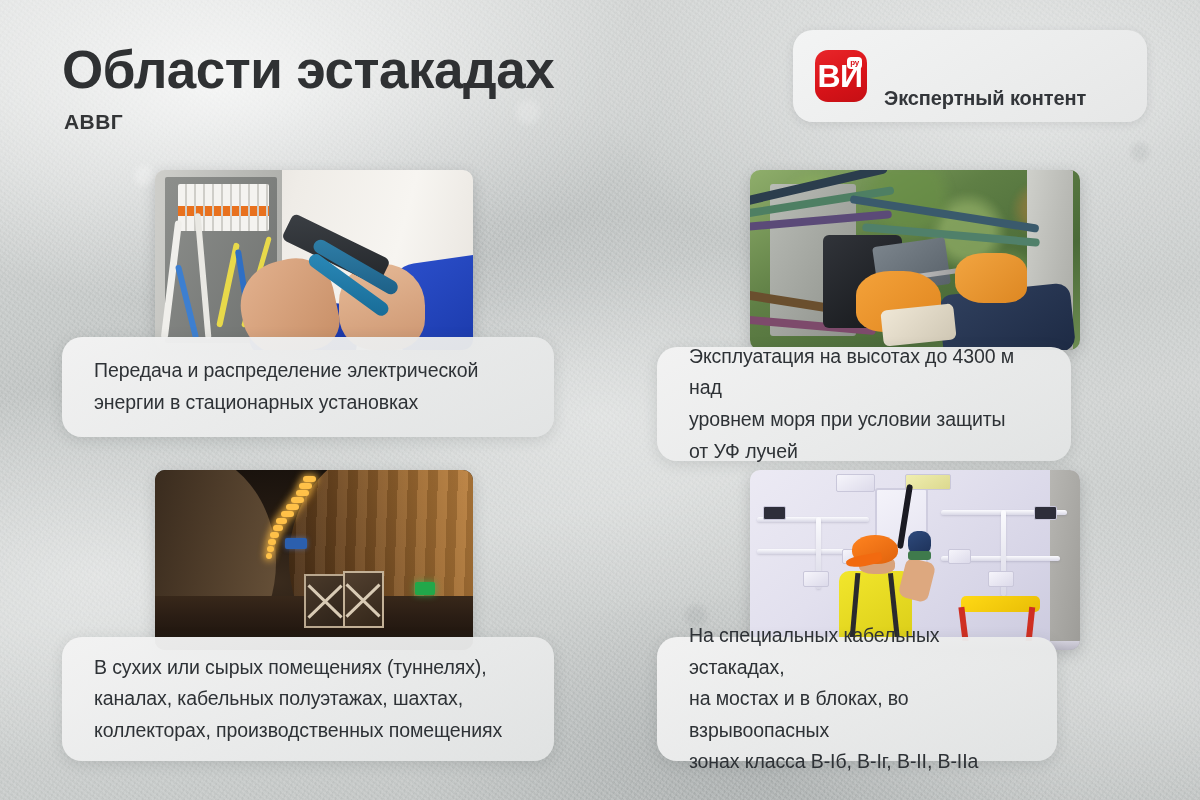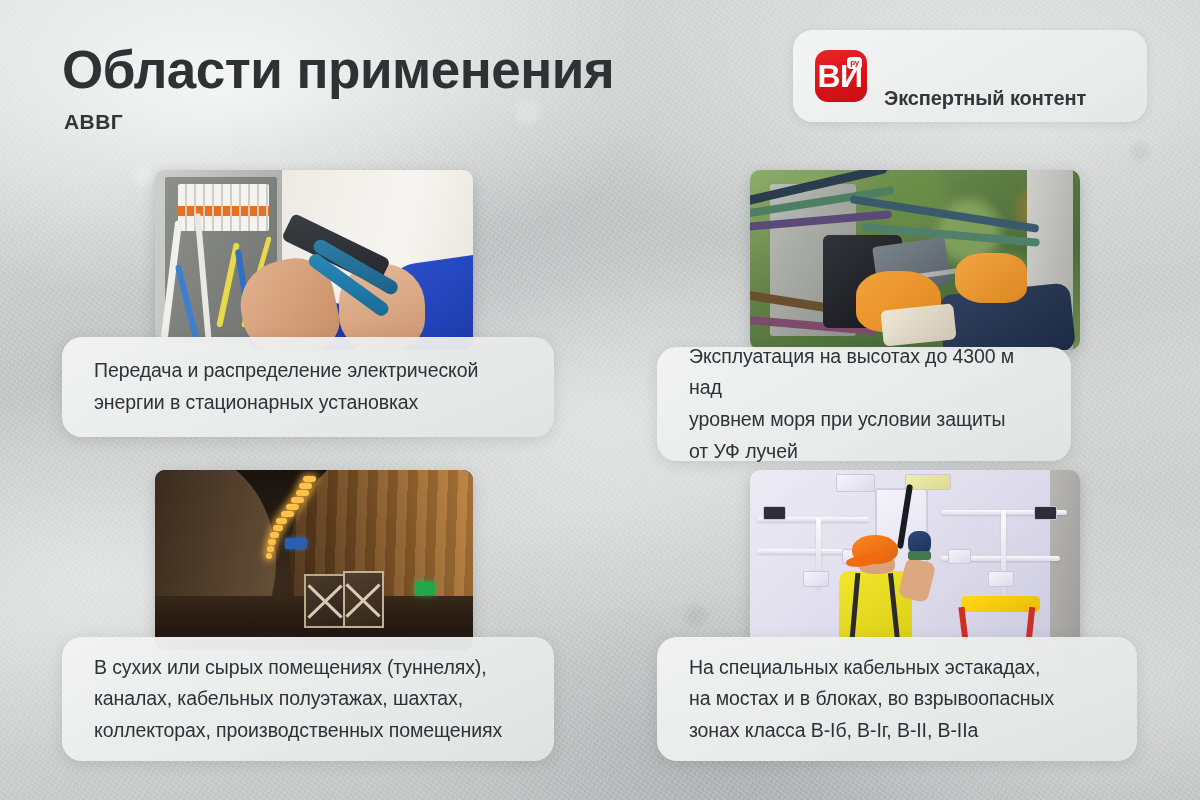--- a/index.html
+++ b/index.html
@@ -179,21 +179,21 @@
 
   
   #photo-1   { left: 155px; top: 170px;  width: 318px; height: 180px; }
   #caption-1 { left: 62px;  top: 337px;  width: 492px; height: 100px; padding: 0 32px; }
   #photo-3   { left: 155px; top: 470px;  width: 318px; height: 180px; }
   #caption-3 { left: 62px;  top: 637px;  width: 492px; height: 124px; padding: 0 32px; }
   
   #photo-2   { left: 750px; top: 170px;  width: 330px; height: 180px; }
   #caption-2 { left: 657px; top: 347px;  width: 414px; height: 114px; padding: 0 32px; }
   #photo-4   { left: 750px; top: 470px;  width: 330px; height: 180px; }
-  #caption-4 { left: 657px; top: 637px;  width: 480px; height: 124px; padding: 0 32px; }
+  #caption-4 { left: 657px; top: 637px;  width: 400px; height: 124px; padding: 0 32px; }
 
   
   .scene { position: absolute; inset: 0; }
 
   
   .p1-wall   { position:absolute; inset:0; background: linear-gradient(105deg,#d7d3cd 0%,#efece7 40%,#f7f5f1 72%,#e7e3dd 100%); }
   .p1-panel  { position:absolute; left:0; top:0; width:40%; height:100%; background: linear-gradient(100deg,#cfcfcb 0%,#b9bab6 55%,#a9aaa6 100%); }
   .p1-panel-inner { position:absolute; left:8%; top:4%; width:88%; height:92%; background: linear-gradient(120deg,#8d8f8c,#6f7270); border-radius:2px; }
   .p1-breakers { position:absolute; left:18%; top:8%; width:72%; height:26%; background:#f2f1ee; border-radius:2px;
                  background-image: repeating-linear-gradient(90deg,#f4f3f0 0 7px,#cfcec9 7px 9px); }
@@ -301,21 +301,21 @@
 </style>
 </head>
 <body>
 
 <div class="slide">
 
   <div class="bg-texture"></div>
   <div class="bg-blotch"></div>
   <div class="bg-grain"></div>
 
-  <h1 class="page-title">Области применения</h1>
+  <h1 class="page-title">Области эстакадах</h1>
   <div class="page-subtitle">АВВГ</div>
 
   <div class="brand-badge">
     <div class="brand-logo">
       <span class="brand-logo-text">ВИ</span>
       <span class="brand-logo-sup">ру</span>
     </div>
     <div class="brand-lines">
       <div class="brand-line">Экспертный контент</div>
     </div>

